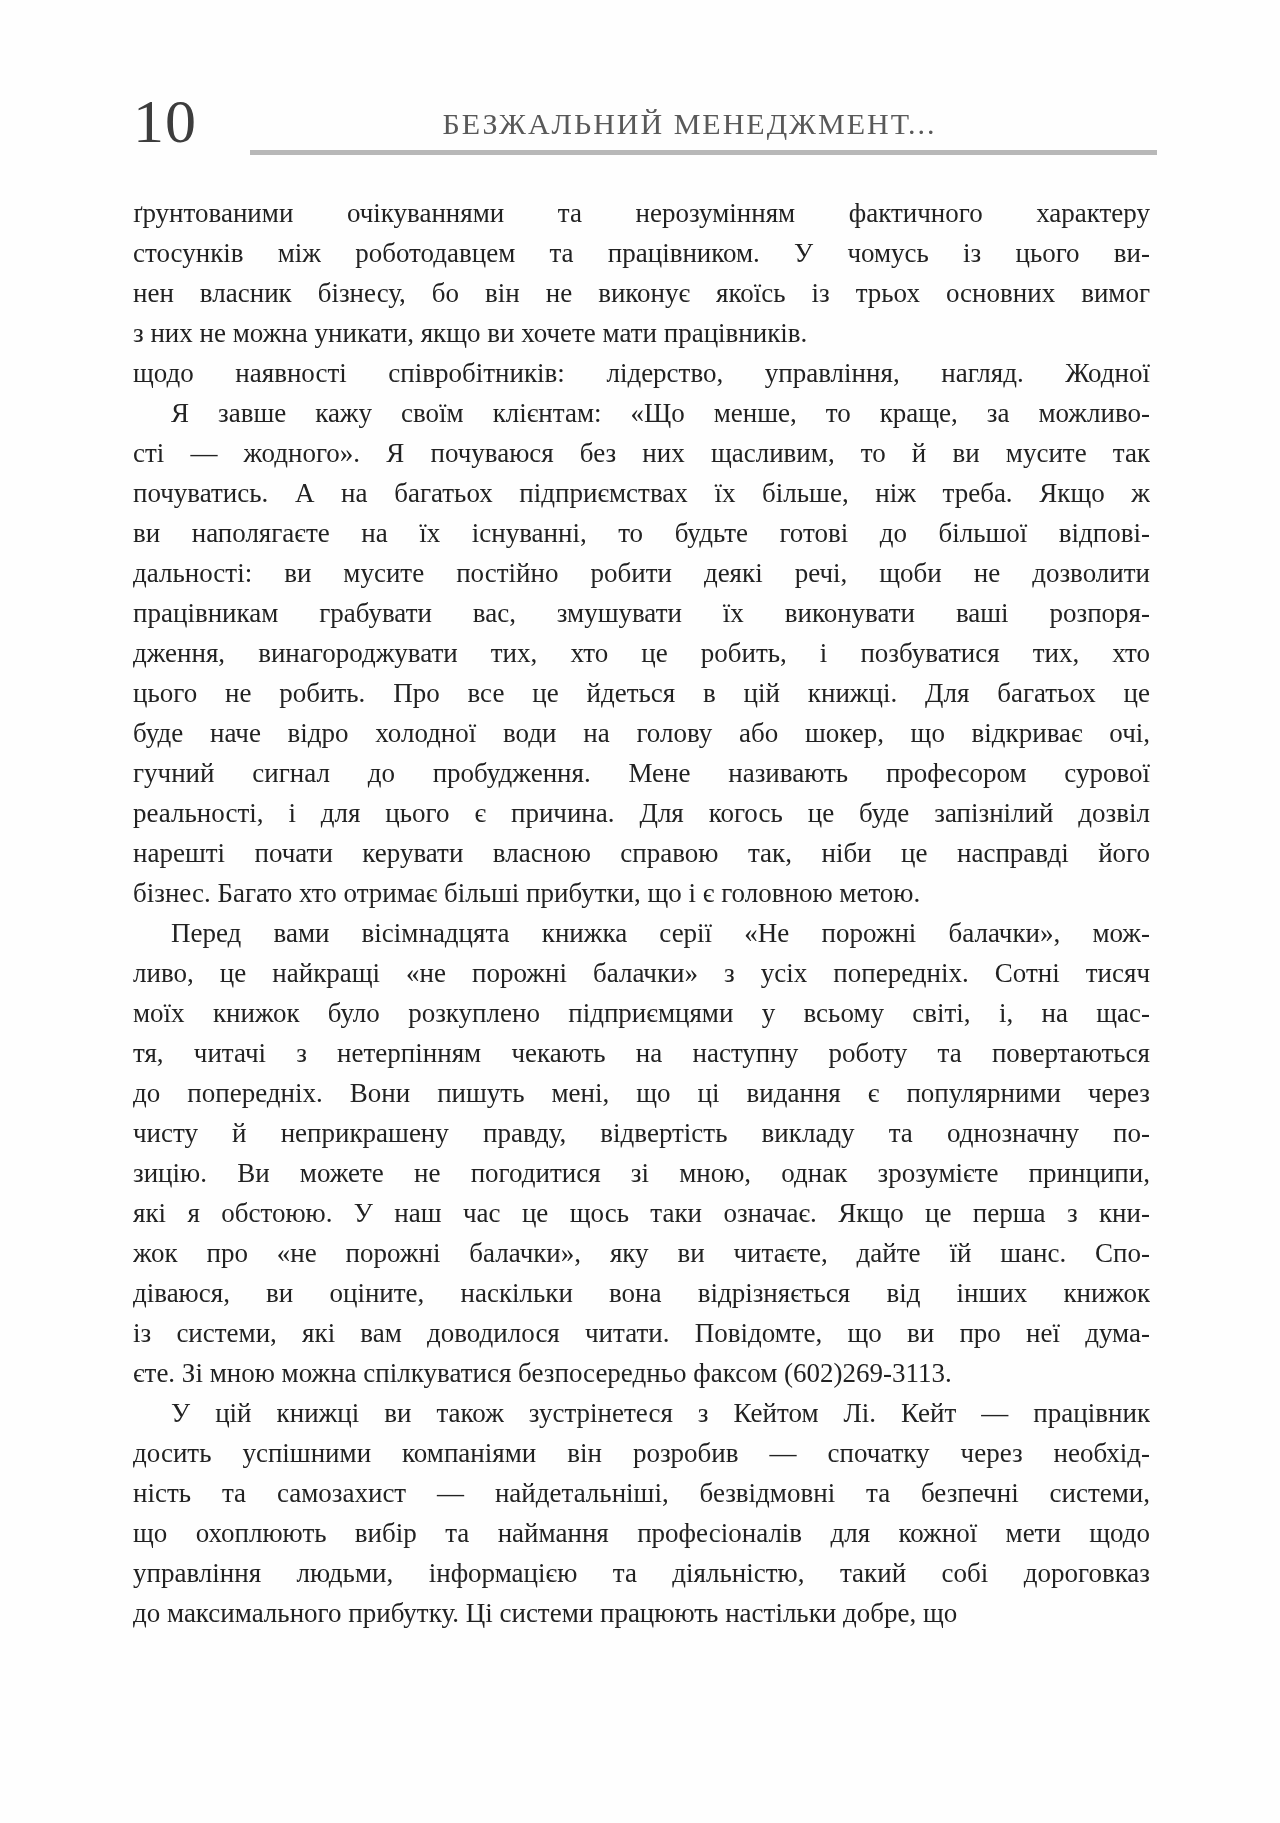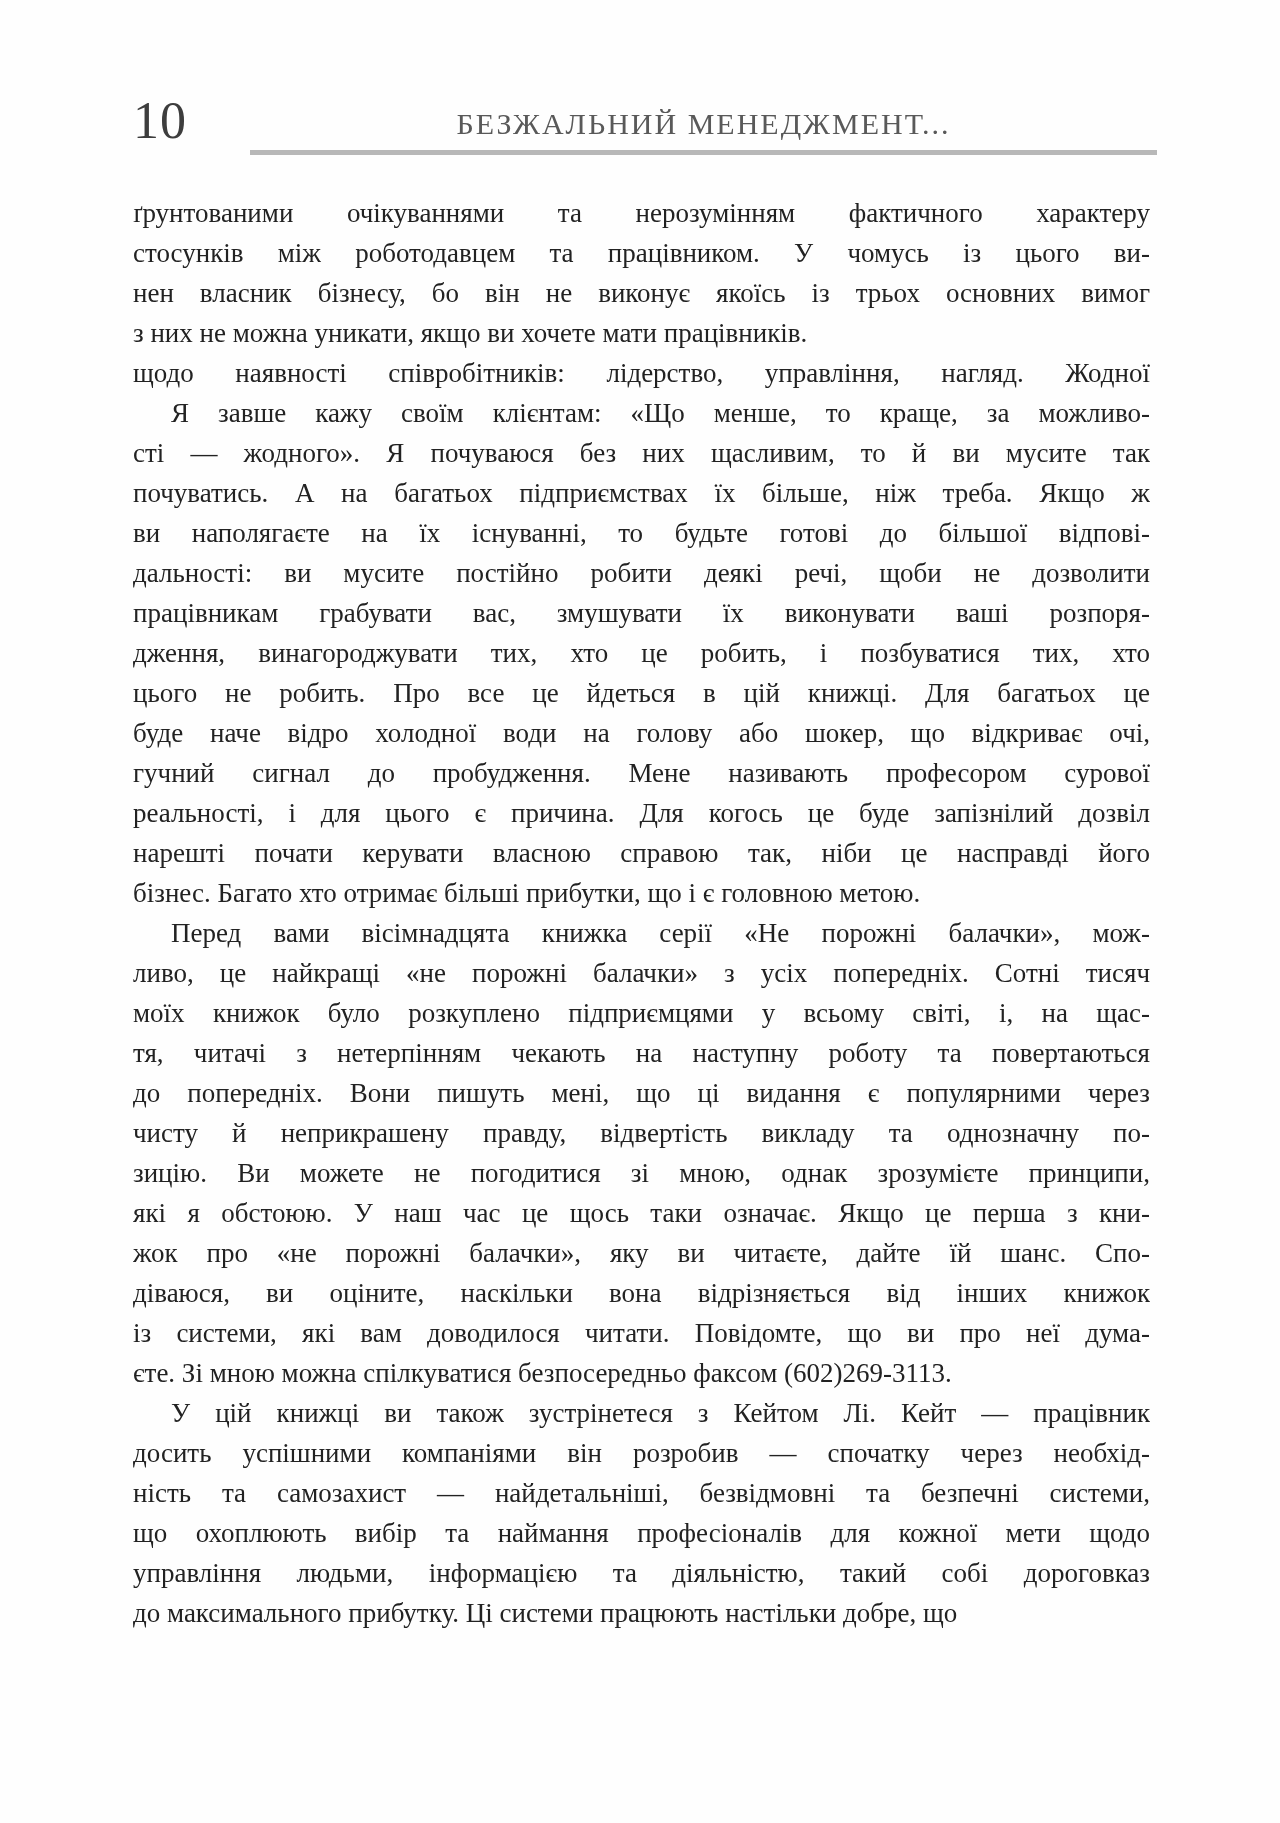--- a/index.html
+++ b/index.html
@@ -13,28 +13,28 @@
     height: 1823px;
     margin: 0 auto;
     background: var(--bg, #fefefe);
     font-family: "Liberation Serif", "DejaVu Serif", serif;
     overflow: hidden;
   }
   .page-number {
     position: absolute;
     left: 133px;
     top: 94px;
-    font-size: 52px;
+    font-size: 62px;
     line-height: 54px;
     color: #3d3d3d;
     letter-spacing: 1px;
   }
   .running-head {
     position: absolute;
-    left: 250px;
+    left: 236px;
     top: 106px;
     width: 907px;
     text-align: center;
     font-size: 30px;
     line-height: 36px;
     letter-spacing: 2px;
     color: var(--head-text, #595959);
     white-space: nowrap;
   }
   .header-rule {

